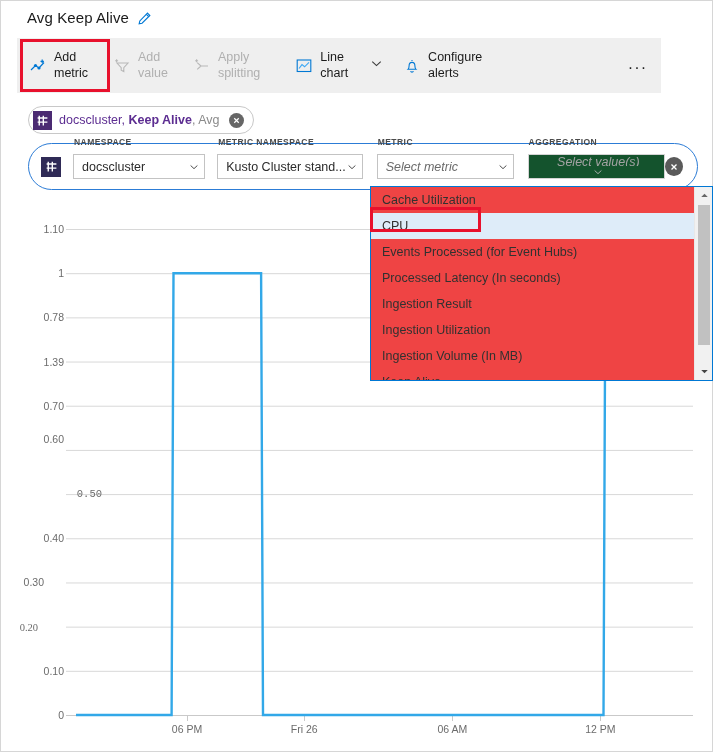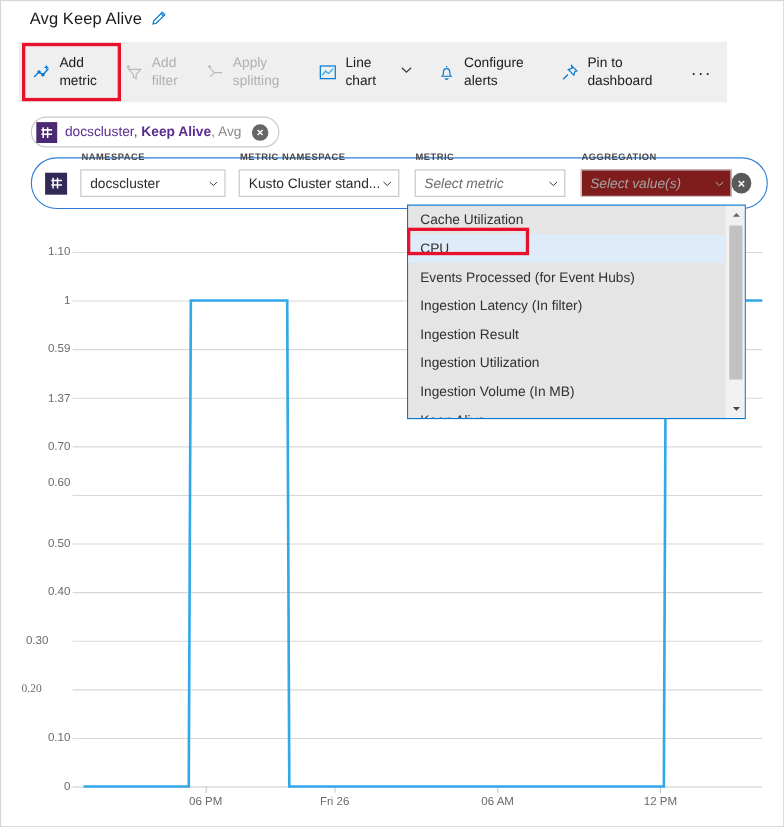--- a/index.html
+++ b/index.html
@@ -14,21 +14,21 @@
   }
   #frame {
     position: absolute; inset: 0;
     border: 1px solid #d6d6d6;
     background: #ffffff;
   }
 
   
   .title-row {
     position: absolute; left: 26px; top: 8px;
-    display: flex; align-items: flex-start; gap: 8px;
+    display: flex; align-items: flex-end; gap: 8px;
   }
   .title-text { font-size: 15px; color: #1a1a1a; letter-spacing: .1px; }
   .edit-pencil { width: 15px; height: 15px; display: block; }
 
   
   .toolbar {
     position: absolute; left: 16px; top: 37px;
     width: 644px; height: 55px;
     background: #efefef;
     display: flex; align-items: stretch;
@@ -103,34 +103,34 @@
     color: #4a4a4a; white-space: nowrap;
   }
   .field-box {
     height: 25px; border: 1px solid #c3c3c3; background: #fff;
     display: flex; align-items: center;
     padding: 0 4px 0 8px; font-size: 12.5px; color: #2b2b2b;
     cursor: pointer;
   }
   .field-box .val { flex: 1; overflow: hidden; white-space: nowrap; }
   .field-box.placeholder .val { color: #6b6b6b; font-style: italic; }
-  .field-box.disabled { background: #7f1d1d; border-color: #d4d4d4; cursor: default; }
+  .field-box.disabled { background: #14532d; border-color: #d4d4d4; cursor: default; flex-direction: column; }
   .field-box.disabled .val { color: #a3a3a3; font-style: italic; }
   .caret { width: 12px; height: 12px; flex: 0 0 12px; }
   .sel-x {
     width: 19px; height: 19px; border-radius: 50%; background: #5a5a5a;
     display: flex; align-items: center; justify-content: center;
     margin-left: auto; margin-right: 14px; cursor: pointer;
   }
 
   
   .dropdown {
     position: absolute; left: 369px; top: 185px;
-    width: 308px; height: 195px;
-    background: #e5e5e5; border: 1.5px solid #0078d4;
+    width: 343px; height: 195px;
+    background: #ef4444; border: 1.5px solid #0078d4;
     overflow: hidden; z-index: 40;
   }
   .dd-list { position: absolute; left: 0; top: 0; right: 18px; }
   .dd-item {
     height: 26px; display: flex; align-items: center;
     padding-left: 11px; font-size: 12.5px; color: #323130;
     cursor: pointer; white-space: nowrap;
   }
   .dd-item.selected { background: #deecf9; }
   .dd-scroll {
@@ -197,21 +197,21 @@
 
     <div class="tb-btn disabled">
       <span class="tb-ico">
         <svg viewBox="0 0 18 18" width="18" height="18">
           <path d="M4 6h11l-4.2 4.6v4l-2.6-1.4v-2.6z" stroke="#b8b8b8" stroke-width="1.1" fill="none"></path>
           <path d="M3.6 2.2v3M2.1 3.7h3" stroke="#b8b8b8" stroke-width="1.1"></path>
         </svg>
       </span>
       <span class="tb-lab">
         <span>Add</span>
-        <span>filter</span>
+        <span>value</span>
       </span>
     </div>
 
     <div class="tb-btn disabled">
       <span class="tb-ico">
         <svg viewBox="0 0 18 18" width="18" height="18">
           <path d="M15 9H8M8 9L4.2 5.6M8 9l-3.8 3.4" stroke="#b8b8b8" stroke-width="1.1" fill="none"></path>
           <path d="M3.6 2.2v3M2.1 3.7h3" stroke="#b8b8b8" stroke-width="1.1"></path>
         </svg>
       </span>
@@ -248,32 +248,20 @@
           <path d="M5 12.3c1-.9 1.1-2 1.1-3.5 0-2 1.1-3.4 2.9-3.4s2.9 1.4 2.9 3.4c0 1.5.1 2.6 1.1 3.5z" stroke="#0078d4" stroke-width="1.1" fill="none"></path>
           <path d="M9 4.1V3M7.6 14.1a1.45 1.45 0 0 0 2.8 0" stroke="#0078d4" stroke-width="1.1" fill="none"></path>
         </svg>
       </span>
       <span class="tb-lab">
         <span>Configure</span>
         <span>alerts</span>
       </span>
     </div>
 
-    <div class="tb-btn" style="margin-left:8px">
-      <span class="tb-ico">
-        <svg viewBox="0 0 18 18" width="18" height="18">
-          <path d="M10.6 2.6l4.8 4.8-1.7.5-1 3.4-5.1-5.1 3.4-1z" stroke="#0078d4" stroke-width="1.1" fill="none"></path>
-          <path d="M7.3 10.7L3 15" stroke="#0078d4" stroke-width="1.1" fill="none"></path>
-        </svg>
-      </span>
-      <span class="tb-lab">
-        <span>Pin to</span>
-        <span>dashboard</span>
-      </span>
-    </div>
 
     <div class="tb-ellipsis">...</div>
   </div>
 
   <div class="hl-red" id="hl-addmetric"></div>
 
   <div class="chip">
     <span class="chip-ico">
       <svg viewBox="0 0 16 16" width="13" height="13">
         <path d="M4 2v12M9 2v12M2 5h12M2 10h12" stroke="#ffffff" stroke-width="1.7"></path>
@@ -365,45 +353,45 @@
         <line x1="49" x2="676" y1="514.5" y2="514.5" stroke="#c9c9c9" stroke-width="1"></line>
         <line x1="170.5" x2="170.5" y1="514" y2="520" stroke="#c9c9c9" stroke-width="1"></line>
         <line x1="287.5" x2="287.5" y1="514" y2="520" stroke="#c9c9c9" stroke-width="1"></line>
         <line x1="435.5" x2="435.5" y1="514" y2="520" stroke="#c9c9c9" stroke-width="1"></line>
         <line x1="583.5" x2="583.5" y1="514" y2="520" stroke="#c9c9c9" stroke-width="1"></line>
         <polyline points="59.0,514.0 154.6,514.0 156.5,72.2 244.1,72.2 246.0,514.0 586.5,514.0 588.4,72.2 676.0,72.2" fill="none" stroke="#32a8e8" stroke-width="2.4"></polyline>
       </svg>
     <div id="ylabels">
         <div class="ytick" style="top: 28px; width: 47px; right: 634px;">1.10</div>
         <div class="ytick" style="top: 72.1818px; width: 47px; right: 634px;">1</div>
-        <div class="ytick" style="top: 116.364px; width: 47px; right: 634px;">0.59</div>
-        <div class="ytick" style="top: 160.545px; width: 47px; right: 634px;">1.37</div>
+        <div class="ytick" style="top: 116.364px; width: 47px; right: 634px;">0.78</div>
+        <div class="ytick" style="top: 160.545px; width: 47px; right: 634px;">1.39</div>
         <div class="ytick" style="top: 204.727px; width: 47px; right: 634px;">0.70</div>
         <div class="ytick" style="top: 238px; width: 47px; right: 634px;">0.60</div>
-        <div class="ytick" style="top: 293.091px; width: 47px; right: 634px;">0.50</div>
+        <div class="ytick" style="top: 293.091px; width: 47px; right: 596px; font-family: Liberation Mono, monospace;">0.50</div>
         <div class="ytick" style="top: 337.273px; width: 47px; right: 634px;">0.40</div>
         <div class="ytick" style="top: 381.455px; width: 47px; right: 654px;">0.30</div>
         <div class="ytick" style="top: 425.636px; width: 47px; right: 660px; font-family: Liberation Serif, serif;">0.20</div>
         <div class="ytick" style="top: 469.818px; width: 47px; right: 634px;">0.10</div>
         <div class="ytick" style="top: 514px; width: 47px; right: 634px;">0</div>
       </div>
     <div id="xlabels">
         <div class="xtick" style="left: 170.06px; top: 522px;">06 PM</div>
         <div class="xtick" style="left: 287.29px; top: 522px;">Fri 26</div>
         <div class="xtick" style="left: 435.37px; top: 522px;">06 AM</div>
         <div class="xtick" style="left: 583.45px; top: 522px;">12 PM</div>
       </div>
   </div>
 
   <div class="dropdown">
     <div class="dd-list" id="dd-list">
         <div class="dd-item">Cache Utilization</div>
         <div class="dd-item selected">CPU</div>
         <div class="dd-item">Events Processed (for Event Hubs)</div>
-        <div class="dd-item">Ingestion Latency (In filter)</div>
+        <div class="dd-item">Processed Latency (In seconds)</div>
         <div class="dd-item">Ingestion Result</div>
         <div class="dd-item">Ingestion Utilization</div>
         <div class="dd-item">Ingestion Volume (In MB)</div>
         <div class="dd-item">Keep Alive</div>
       </div>
     <div class="dd-scroll">
       <div class="dd-arrow up">
         <svg viewBox="0 0 10 10" width="9" height="9">
             <path d="M1.4 6.6 5 3 8.6 6.6z" fill="#666"></path>
           </svg>

